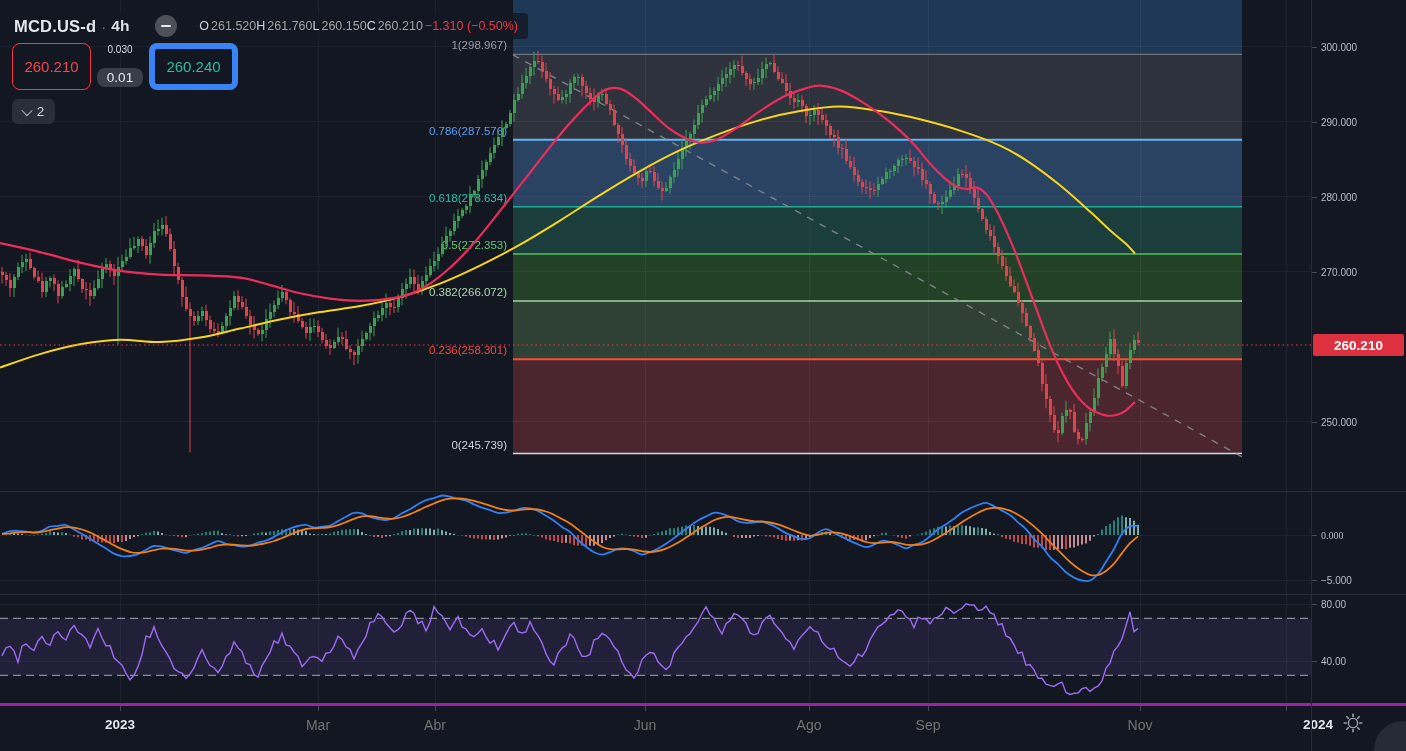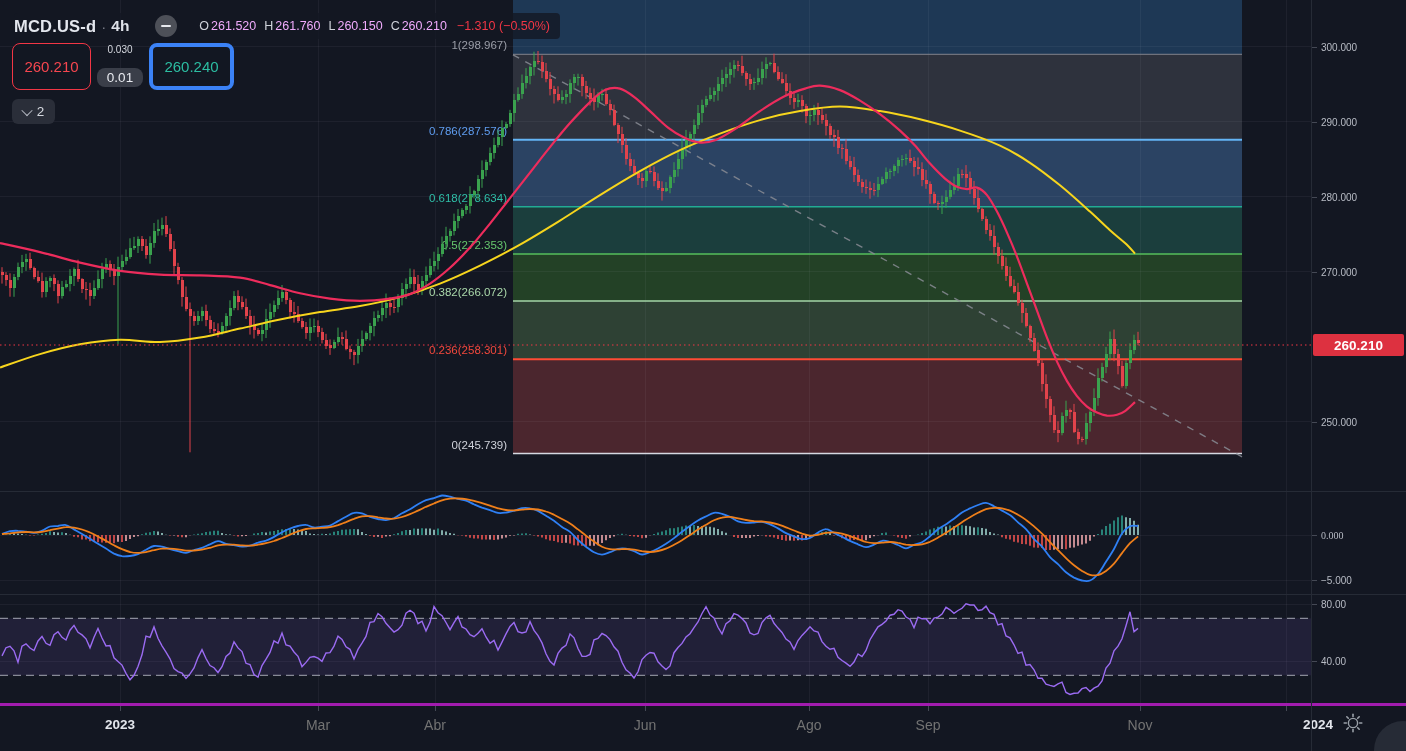--- a/index.html
+++ b/index.html
@@ -11,27 +11,27 @@
   #symbol-row{position:absolute;left:14px;top:13px;display:flex;align-items:center;z-index:6;
               background:rgba(19,23,34,0.78);border-radius:4px;padding:2px 10px 2px 0;text-align:center;}
   .sym-title{font-size:16.5px;font-weight:bold;color:#e4e7ee;letter-spacing:.2px;}
   .sym-dot{color:#787b86;font-size:15px;margin:0 5px;}
   .sym-int{font-size:15.5px;font-weight:bold;color:#dfe2e9;}
   #collapse-btn{width:22px;height:22px;border-radius:50%;background:#4d5058;margin-left:26px;
                 display:flex;align-items:center;justify-content:center;cursor:pointer;}
   #collapse-btn .bar{width:10px;height:2px;background:#e7e9ee;border-radius:1px;}
   #ohlc-row{display:flex;align-items:center;margin-left:22px;font-size:12.5px;white-space:nowrap;}
   .ohlc-l{color:#cfd3da;margin-right:2px;}
-  .ohlc-v{color:#f0abfc;margin-right:8px;}
+  .ohlc-v{color:#a3a3a3;}
   .ohlc-chg{color:#f23645;margin-left:2px;}
   #quote-row{position:absolute;left:12px;top:43px;height:47px;display:flex;align-items:stretch;z-index:6;}
   .q-box{width:77px;display:flex;align-items:center;justify-content:center;border-radius:8px;
          font-size:15px;background:rgba(19,23,34,0.85);cursor:pointer;}
   #sell-box{border:1px solid #f23645;color:#f5464f;}
-  #buy-box{border:4px solid #3b82f6;color:#2cbda2;}
+  #buy-box{border:6px solid #3b82f6;color:#2cbda2;}
   #spread-col{width:58px;display:flex;flex-direction:column;align-items:center;justify-content:space-between;
               padding:1px 0 3px 0;}
   #spread-points{font-size:10px;color:#d5d8df;}
   #spread-pill{background:#3a3e49;border-radius:8px;padding:2px 10px;font-size:13.5px;color:#e8eaf0;}
   #depth-dropdown{position:absolute;left:12px;top:99px;width:43px;height:25px;background:#2a2e39;
                   border-radius:6px;display:flex;align-items:center;justify-content:center;gap:6px;
                   z-index:6;cursor:pointer;}
   #depth-dropdown .chev{width:7px;height:7px;border-left:1.6px solid #b6bac3;border-bottom:1.6px solid #b6bac3;
                         transform:rotate(-45deg) translate(1px,-1px);}
   #depth-dropdown .lbl{font-size:13.5px;color:#d5d8df;}

